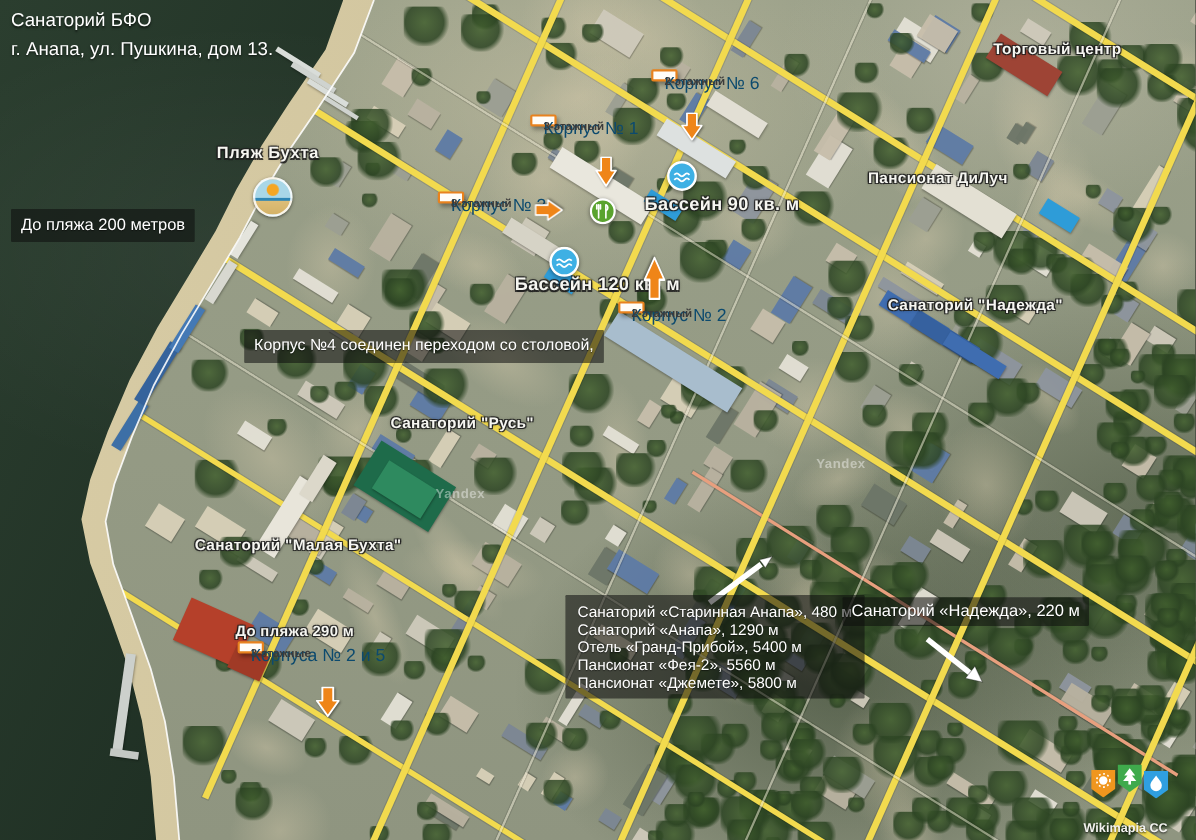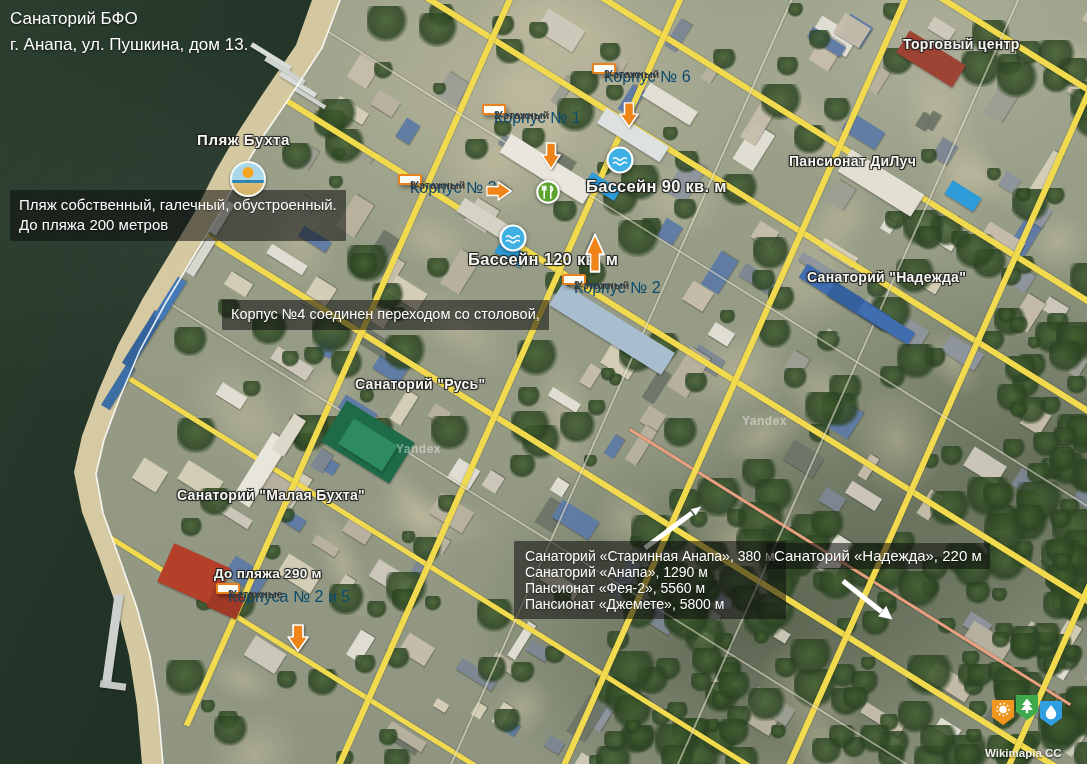--- a/index.html
+++ b/index.html
@@ -728,29 +728,29 @@
   <div class="lbl" style="left:355px;top:376px">Санаторий "Русь"</div>
   <div class="lbl" style="left:177px;top:487px">Санаторий "Малая Бухта"</div>
   <div class="lbl" style="left:214px;top:566px;font-size:13.5px">До пляжа 290 м</div>
   <div class="lbl pool" style="left:586px;top:177px">Бассейн 90 кв. м</div>
   <div class="lbl pool" style="left:468px;top:250px">Бассейн 120 кв. м</div>
 
   <div class="wm" style="left:396px;top:442px">Yandex</div>
   <div class="wm" style="left:742px;top:414px">Yandex</div>
 
   <div class="dbox" style="left:10px;top:190px;font-size:15px">
-    <div style="position:static">Пляж собственный, галечный, обустроенный.</div>
     <div style="position:static">До пляжа 200 метров</div>
   </div>
   <div class="dbox" style="left:222px;top:300px">
     <div style="position:static">Корпус №4 соединен переходом со столовой,</div>
   </div>
   <div class="dbox dist" style="left:514px;top:541px">
-    <div style="position:static">Санаторий «Старинная Анапа», 380 м</div>
+    <div style="position:static">Санаторий «Старинная Анапа», 480 м</div>
     <div style="position:static">Санаторий «Анапа», 1290 м</div>
+    <div style="position:static">Отель «Гранд-Прибой», 5400 м</div>
     <div style="position:static">Пансионат «Фея-2», 5560 м</div>
     <div style="position:static">Пансионат «Джемете», 5800 м</div>
   </div>
   <div class="dbox" style="left:766px;top:543px;font-size:15px;padding:3px 8px">Санаторий «Надежда», 220 м</div>
 
   <div class="callout" style="left:592px;top:63px">
     <div class="ct">Корпус № 6</div>
     <div class="cs">2-этажный</div>
   </div>
   <svg class="oarr" style="left:619px;top:102px" width="20" height="26" viewBox="0 0 20 30" preserveAspectRatio="none">

